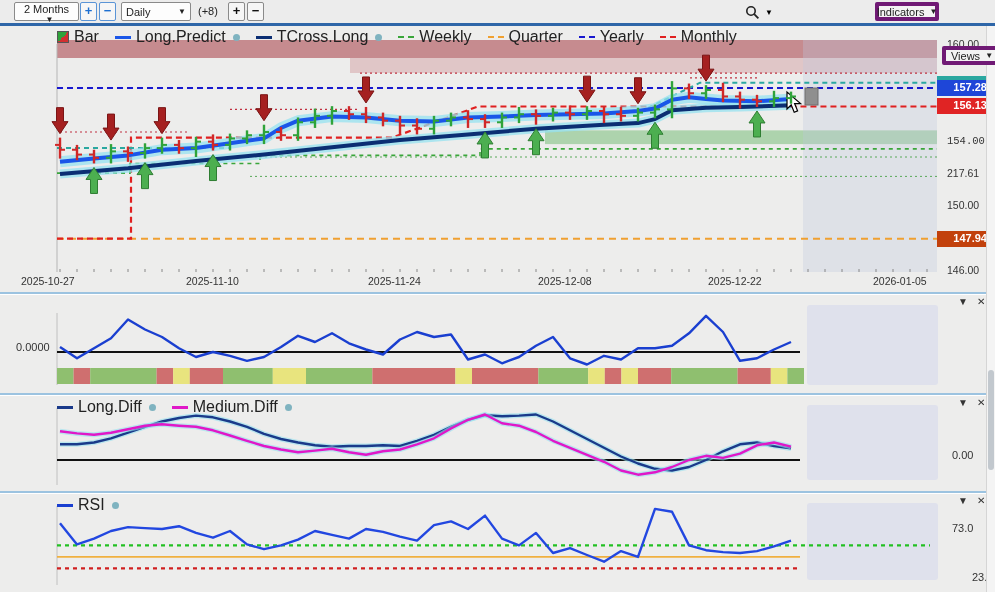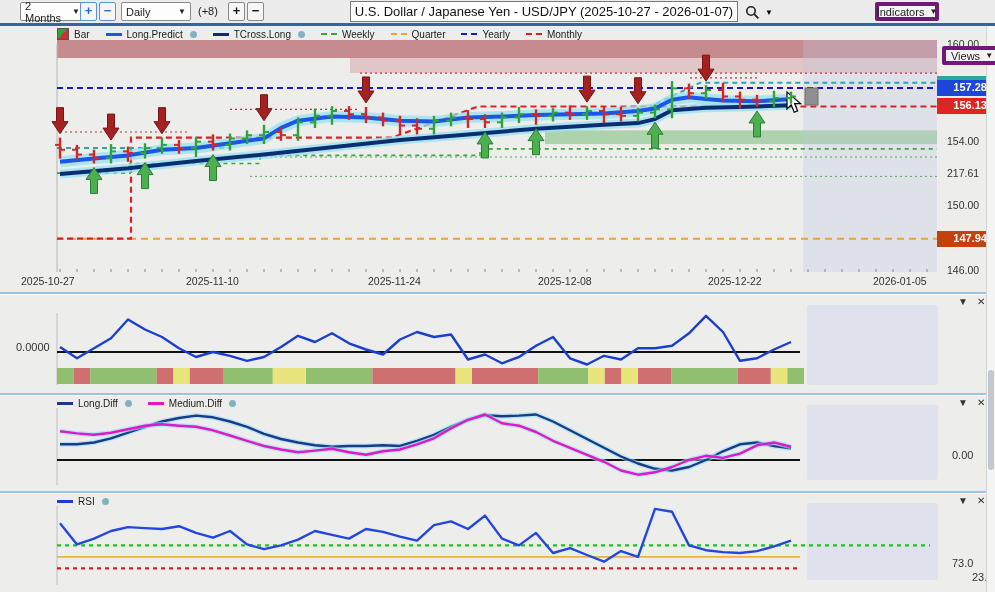--- a/index.html
+++ b/index.html
@@ -18,21 +18,21 @@
   #title-box { position:absolute; left:350px; top:1px; width:388px; height:21px; background:#fff; border:1px solid #7a7a7a; text-align:center; font-size:13px; line-height:19px; color:#111; overflow:hidden; white-space:nowrap; }
   #search-wrap { position:absolute; left:745px; top:3px; width:36px; height:18px; display:flex; align-items:center; gap:5px; }
   .rightbtn { background:#f3f3f3; border:4px solid #701a75; border-radius:2px; font-size:11px; display:flex; align-items:center; gap:5px; padding:0 6px; justify-content:center; }
   .rightbtn .car { font-size:8px; }
 
   
   .panel-bg { position:absolute; left:0; width:995px; background:#ededec; z-index:1; }
   .sep { position:absolute; left:0; width:995px; height:3px; background:#9cc3e0; border-bottom:1px solid #fff; z-index:6; }
   #gfx { position:absolute; left:0; top:0; z-index:5; pointer-events:none; }
 
-  .legend-row { position:absolute; display:flex; align-items:center; gap:16px; font-size:10px; color:#222; z-index:12; }
+  .legend-row { position:absolute; display:flex; align-items:center; gap:16px; font-size:16px; color:#222; z-index:12; }
   .leg-item { display:flex; align-items:center; gap:5px; }
   .leg-line { width:16px; height:0; border-top-width:3px; border-top-style:solid; }
   .leg-dash { width:16px; height:0; border-top-width:2px; border-top-style:dashed; }
   .leg-dot { width:7px; height:7px; border-radius:50%; background:#7fb3c0; margin-left:2px; }
   .leg-baricon { width:12px; height:12px; background:linear-gradient(135deg,#2fa33a 0 50%,#d23030 50% 100%); border:1px solid #555; }
   .leg-nx { position:relative; width:13px; height:10px; }
   .leg-nx i { position:absolute; display:block; }
 
   .axis-label { position:absolute; font-size:10.5px; color:#333; z-index:12; white-space:nowrap; }
   .badge { position:absolute; left:937px; width:54px; height:16px; color:#fff; font-size:11px; font-weight:bold; text-align:right; padding:1px 4px 0 0; z-index:13; }
@@ -41,34 +41,33 @@
 
   #scrollbar { position:absolute; left:986px; top:26px; width:9px; height:566px; background:#f4f4f4; border-left:1px solid #d5d5d5; z-index:15; }
   #scroll-thumb { position:absolute; left:1px; top:344px; width:6px; height:100px; background:#c2c8ce; border-radius:3px; }
 </style>
 </head>
 <body>
 
 <div id="app">
 
   <div id="toolbar">
-    <div class="tb select" style="left:20px; width:65px;">
+    <div class="tb select" style="left:14px; width:65px;flex-direction:column;">
       <span>2 Months</span>
       <span class="car">▼</span>
     </div>
     <div class="tb sqbtn bluebtn" style="left:80px;">+</div>
     <div class="tb sqbtn bluebtn" style="left:99px;">−</div>
     <div class="tb select" style="left:121px; width:70px;">
       <span>Daily</span>
       <span class="car">▼</span>
     </div>
     <div class="tb" style="left:198px; top:5px;">(+8)</div>
     <div class="tb sqbtn blkbtn" style="left:228px;">+</div>
     <div class="tb sqbtn blkbtn" style="left:247px;">−</div>
-    <div id="title-box">U.S. Dollar / Japanese Yen - USD/JPY (2025-10-27 - 2026-01-07)</div>
     <div id="search-wrap">
       <svg width="15" height="15" viewBox="0 0 15 15">
         <circle cx="6" cy="6" r="4.2" fill="none" stroke="#222" stroke-width="1.6"></circle>
         <line x1="9.2" y1="9.2" x2="13.4" y2="13.4" stroke="#222" stroke-width="1.8"></line>
       </svg>
       <span style="font-size:8px;">▼</span>
     </div>
     <div class="tb rightbtn" style="left:875px; width:64px;">
       <span>Indicators</span>
       <span class="car">▼</span>
@@ -418,35 +417,35 @@
   <div id="xlabels">
       <div class="axis-label" style="left:21px; top:275px;">2025-10-27</div>
       <div class="axis-label" style="left:186px; top:275px;">2025-11-10</div>
       <div class="axis-label" style="left:368px; top:275px;">2025-11-24</div>
       <div class="axis-label" style="left:538px; top:275px;">2025-12-08</div>
       <div class="axis-label" style="left:708px; top:275px;">2025-12-22</div>
       <div class="axis-label" style="left:873px; top:275px;">2026-01-05</div>
     </div>
   <div id="ylabels">
       <div class="axis-label" style="left:947px; top:38px;">160.00</div>
-      <div class="axis-label" style="left:947px; top:134.858px;">154.00</div>
+      <div class="axis-label" style="left:947px; top:134.858px;font-family:Liberation Mono, monospace;">154.00</div>
       <div class="axis-label" style="left:947px; top:167.144px;">217.61</div>
       <div class="axis-label" style="left:947px; top:199.43px;">150.00</div>
       <div class="axis-label" style="left:947px; top:264.002px;">146.00</div>
     </div>
   <div id="badges">
       <div class="badge" style="top:76px; height:11px; background:#2aa8a0;"></div>
       <div class="badge" style="top:79.90895999999998px; background:#1e46d8;">157.28</div>
       <div class="badge" style="top:98.47341000000009px; background:#e02424;">156.13</div>
       <div class="badge" style="top:230.68458000000004px; background:#c2410c;">147.94</div>
     </div>
 
   <div class="side-num" style="left:16px; top:341px;">0.0000</div>
   <div class="side-num" style="left:952px; top:449px;">0.00</div>
-  <div class="side-num" style="left:952px; top:522px;margin-top:35px;">73.0</div>
+  <div class="side-num" style="left:952px; top:522px;">73.0</div>
   <div class="side-num" style="left:972px; top:571px;text-align:center;">23.0</div>
 
   <div id="panel-ctls">
       <div class="panel-ctl" style="left:958px; top:296px;">
         <div style="">▼</div>
         <div style="">✕</div>
       </div>
       <div class="panel-ctl" style="left:958px; top:397px;">
         <div style="">▼</div>
         <div style="">✕</div>

